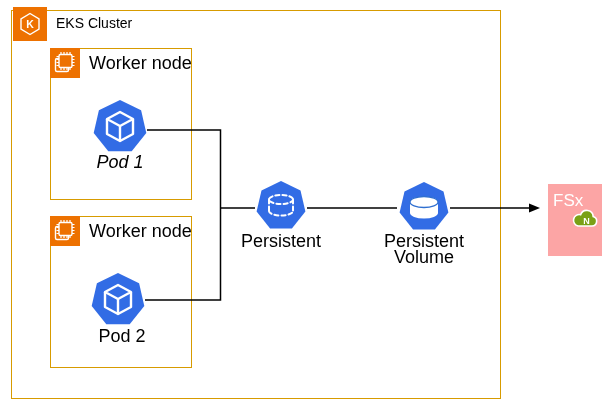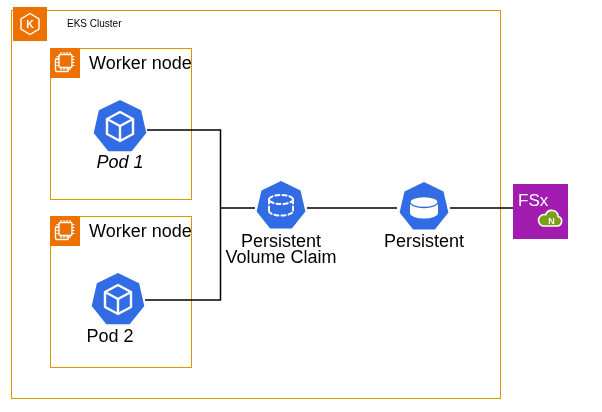--- a/index.html
+++ b/index.html
@@ -6,21 +6,21 @@
   .canvas{
     position:relative;width:602px;height:412px;background:#fff;
     font-family:"Liberation Sans",sans-serif;color:#000;overflow:hidden;
   }
   .box{position:absolute;border:1.5px solid #D79B00;background:transparent;z-index:1;}
   .icon-square{position:absolute;background:#ED7100;z-index:3;display:flex;align-items:center;justify-content:center;}
   .lbl{position:absolute;z-index:3;font-size:18px;line-height:15px;white-space:nowrap;}
   .lbl.center{text-align:center;white-space:normal;}
   .node-svg{position:absolute;z-index:3;}
   .connectors{position:absolute;left:0;top:0;z-index:2;pointer-events:none;}
-  .fsx-box{position:absolute;left:513px;top:184px;width:55px;height:55px;background:#a21caf;z-index:3;}
+  .fsx-box{position:absolute;left:548px;top:184px;width:55px;height:72px;background:#fca5a5;z-index:3;}
 </style>
 </head>
 <body>
 
 <div class="canvas">
 
   <div class="box" style="left:11px;top:10px;width:488px;height:387px;"></div>
 
   <div class="box" style="left:50px;top:48px;width:140px;height:150px;"></div>
   <div class="box" style="left:50px;top:216px;width:140px;height:150px;"></div>
@@ -33,21 +33,21 @@
     <path d="M450,208 H530" fill="none" stroke="#000" stroke-width="1.5"></path>
     <polygon points="540,208 529,203.4 529,212.6" fill="#000"></polygon>
   </svg>
 
   <div class="icon-square" style="left:13px;top:7px;width:34px;height:34px;">
     <svg width="34" height="34" viewBox="0 0 34 34">
       <polygon points="17,6.5 26,11.8 26,22.2 17,27.5 8,22.2 8,11.8" fill="none" stroke="#fff" stroke-width="1.4"></polygon>
       <text x="17" y="21" font-size="10.5" font-weight="bold" fill="#fff" text-anchor="middle" font-family="Liberation Sans, sans-serif">K</text>
     </svg>
   </div>
-  <div class="lbl" style="left:67px;top:16px;font-size:10px;">EKS Cluster</div>
+  <div class="lbl" style="left:56px;top:16px;font-size:14px;">EKS Cluster</div>
 
   <div class="icon-square" style="left:50px;top:48px;width:30px;height:30px;">
     <svg width="30" height="30" viewBox="0 0 30 30">
       <rect x="5.5" y="10.5" width="13" height="13" rx="1.5" fill="none" stroke="#fff" stroke-width="1.4"></rect>
       <g stroke="#fff" stroke-width="1.2">
         <path d="M11,4 v2.5 M14,4 v2.5 M17,4 v2.5 M20,4 v2.5"></path>
         <path d="M11,19.5 v2.5 M14,19.5 v2.5 M17,19.5 v2.5 M20,19.5 v2.5"></path>
         <path d="M6.5,8.5 h2.5 M6.5,11.5 h2.5 M6.5,14.5 h2.5 M6.5,17.5 h2.5"></path>
         <path d="M22,8.5 h2.5 M22,11.5 h2.5 M22,14.5 h2.5 M22,17.5 h2.5"></path>
       </g>
@@ -81,43 +81,43 @@
   <div class="lbl center" style="left:90px;top:155px;width:60px;font-style:italic;">Pod 1</div>
 
   <svg class="node-svg" style="left:88px;top:270px;" width="60" height="60" viewBox="0 0 60 60">
     <polygon points="30,3 51.1,13.2 56.3,36 41.7,54.3 18.3,54.3 3.7,36 8.9,13.2" fill="#326CE5"></polygon>
     <g fill="none" stroke="#fff" stroke-width="2.4" stroke-linejoin="round">
       <path d="M30,15 L43,22 L30,29 L17,22 Z"></path>
       <path d="M17,22 L17,37 L30,44 L30,29"></path>
       <path d="M43,22 L43,37 L30,44"></path>
     </g>
   </svg>
-  <div class="lbl center" style="left:80px;top:329px;width:60px;text-align:center;">Pod 2</div>
+  <div class="lbl center" style="left:92px;top:329px;width:60px;text-align:center;">Pod 2</div>
 
   <svg class="node-svg" style="left:253px;top:178px;" width="56" height="56" viewBox="0 0 56 56">
     <polygon points="28,3 47.5,12.4 52.4,33.6 38.9,50.5 17.1,50.5 3.6,33.6 8.5,12.4" fill="#326CE5"></polygon>
     <g fill="none" stroke="#fff" stroke-width="2" stroke-dasharray="4,3" stroke-linecap="round">
       <ellipse cx="28" cy="21.5" rx="12" ry="4.5"></ellipse>
       <path d="M16,21.5 V33"></path>
       <path d="M40,21.5 V33"></path>
       <path d="M16,33 A12,4.5 0 0 0 40,33"></path>
     </g>
   </svg>
   <div class="lbl center" style="left:221px;top:233px;width:120px;line-height:16px;">
     <div>Persistent</div>
-    <div>Volume Claim</div>
   </div>
 
   <svg class="node-svg" style="left:396px;top:179px;" width="56" height="56" viewBox="0 0 56 56">
     <polygon points="28,3 47.5,12.4 52.4,33.6 38.9,50.5 17.1,50.5 3.6,33.6 8.5,12.4" fill="#326CE5"></polygon>
     <path d="M14,23 A14,5.5 0 0 1 42,23 L42,34 A14,5.5 0 0 1 14,34 Z" fill="#fff"></path>
     <ellipse cx="28" cy="23" rx="14" ry="5.5" fill="#fff" stroke="#2f6fd0" stroke-width="1.3"></ellipse>
   </svg>
   <div class="lbl center" style="left:364px;top:233px;width:120px;line-height:16px;">
     <div>Persistent</div>
+    <div>Volume</div>
   </div>
 
   <div class="fsx-box">
     <svg width="55" height="55" viewBox="0 0 55 55">
       <text x="5" y="22" font-size="17" fill="#fff" font-family="Liberation Sans, sans-serif">FSx</text>
       <path d="M30,42 h14 a4.8,4.8 0 0 0 1.2,-9.4 a6.5,6.5 0 0 0 -12.6,-1.9 a5.2,5.2 0 0 0 -2.6,11.3 z" fill="#7AA116" stroke="#fff" stroke-width="1.6"></path>
       <text x="38.5" y="39.5" font-size="9" font-weight="bold" fill="#fff" text-anchor="middle" font-family="Liberation Sans, sans-serif">N</text>
     </svg>
   </div>
 

